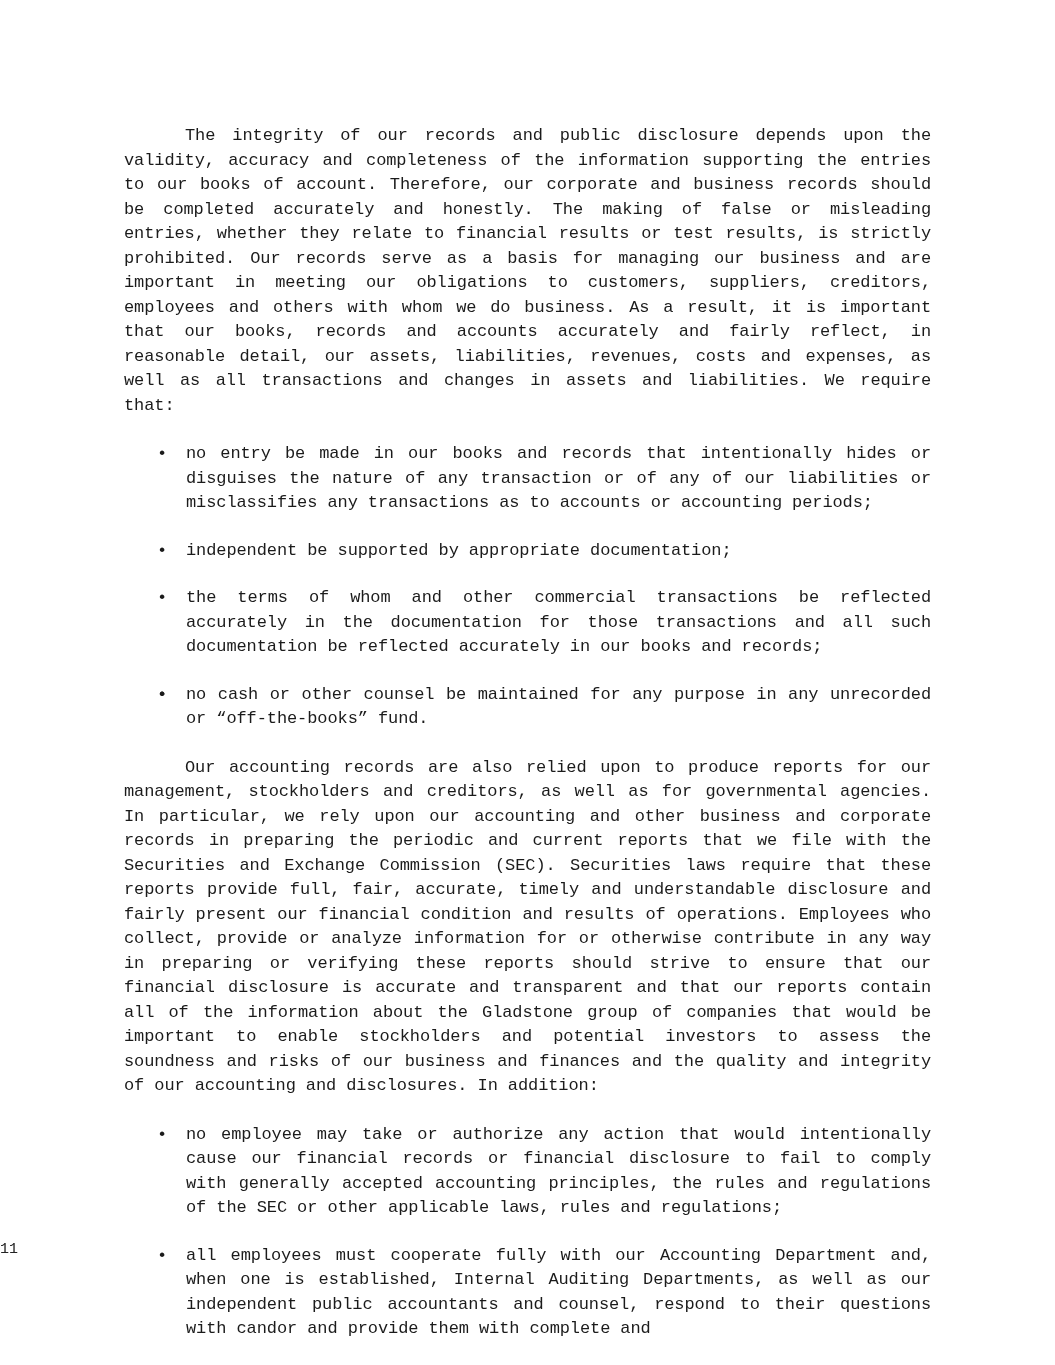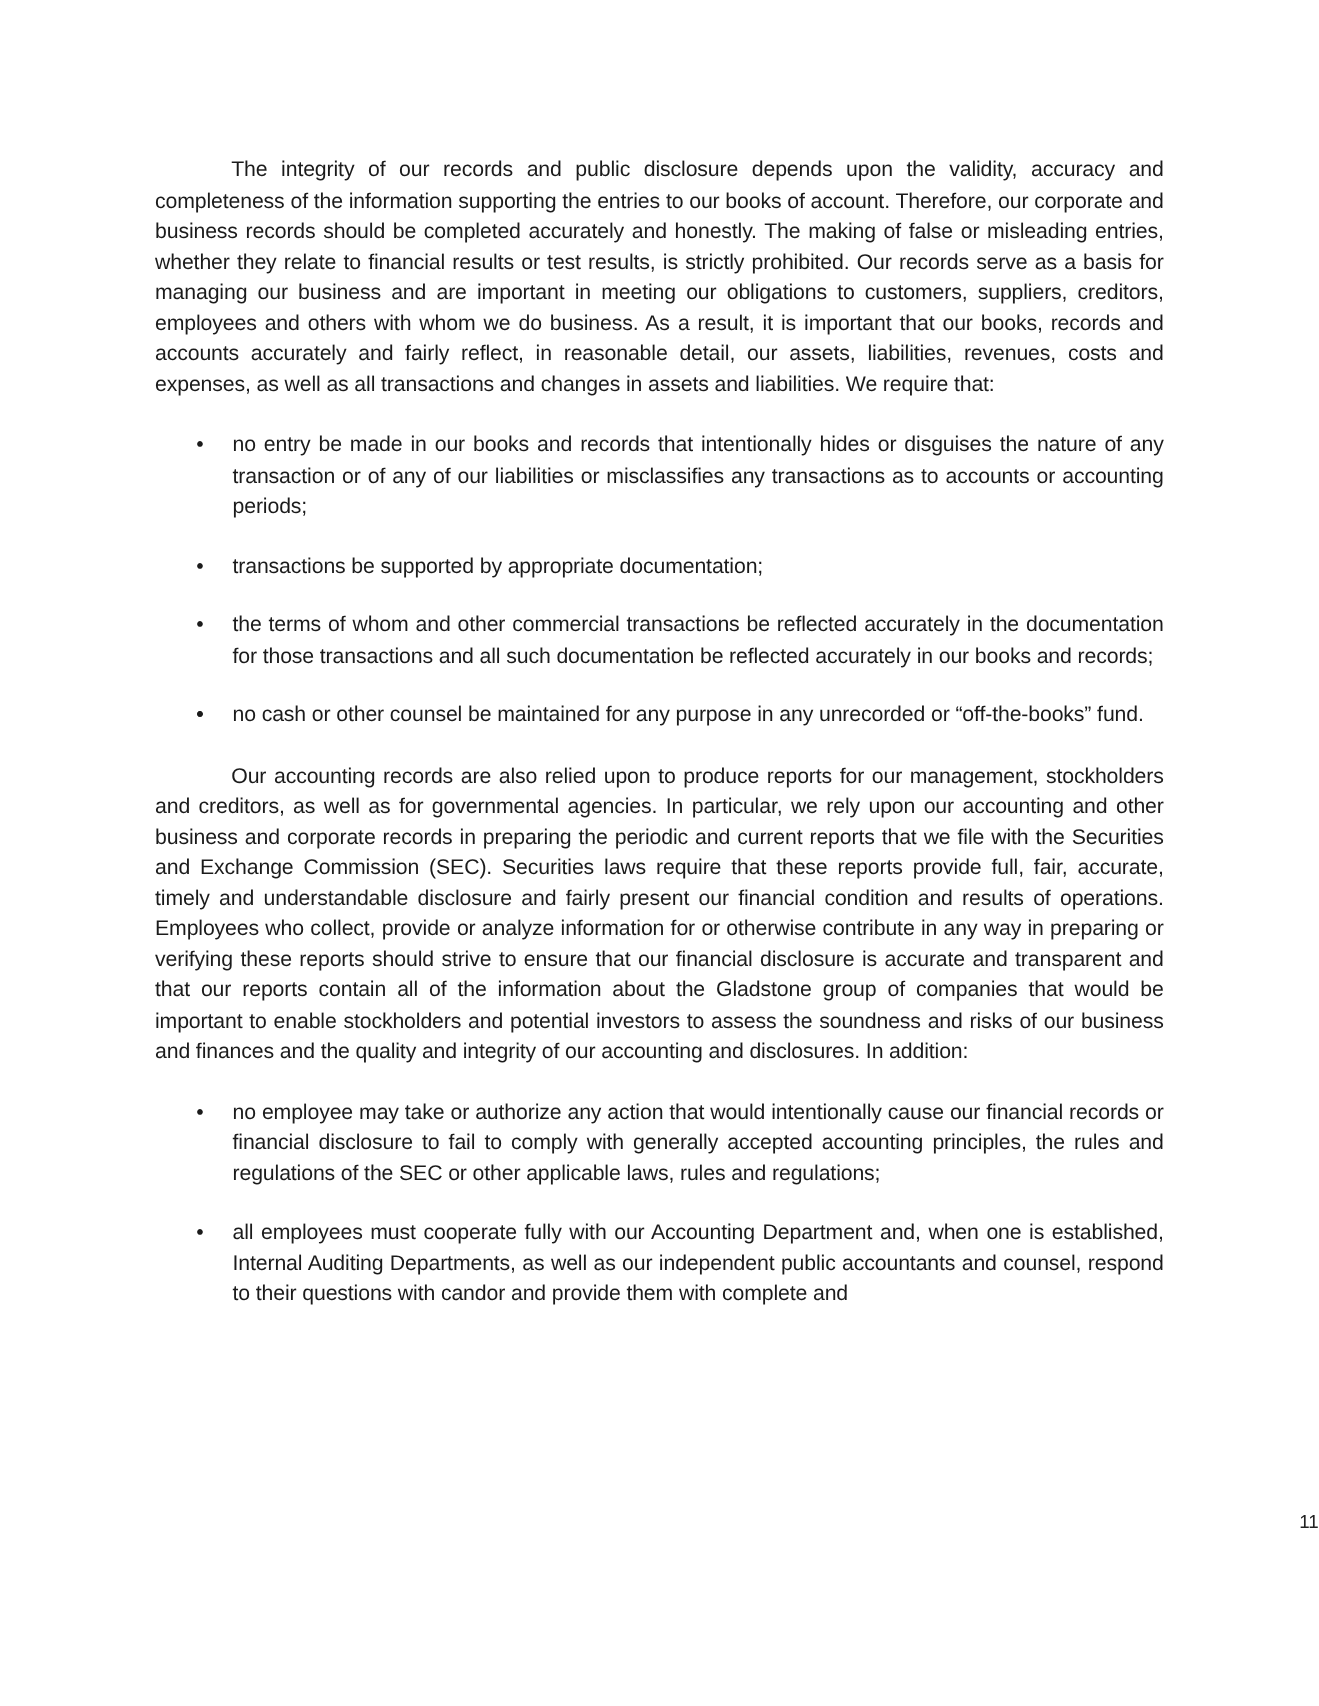--- a/index.html
+++ b/index.html
@@ -5,21 +5,21 @@
   html, body {
     margin: 0;
     padding: 0;
     background: #ffffff;
   }
   .page {
     position: relative;
     width: 1055px;
     height: 1365px;
     background: #ffffff;
-    font-family: Liberation Sans, sans-serif;
+    font-family: Liberation Mono, monospace;
     font-size: 17px;
     line-height: 24.5px;
     color: #1b1b1b;
     letter-spacing: -0.1px;
     overflow: hidden;
   }
   .content {
     position: absolute;
     left: 124px;
     top: 124px;
@@ -43,45 +43,45 @@
   .blist li:last-child {
     margin-bottom: 0;
   }
   .blist li .bullet-dot {
     position: absolute;
     left: -29px;
     top: 0;
   }
   .footer {
     position: absolute;
-    top: 1206px;
+    top: 1238px;
     left: 0;
     width: 100%;
-    text-align: right;
+    text-align: left;
     font-size: 15px;
     letter-spacing: 0;
     color: #222222;
   }
 </style>
 </head>
 <body>
 
 <div class="page">
   <div class="content">
 
     <p class="para">The integrity of our records and public disclosure depends upon the validity, accuracy and completeness of the information supporting the entries to our books of account.  Therefore, our corporate and business records should be completed accurately and honestly.  The making of false or misleading entries, whether they relate to financial results or test results, is strictly prohibited.  Our records serve as a basis for managing our business and are important in meeting our obligations to customers, suppliers, creditors, employees and others with whom we do business.  As a result, it is important that our books, records and accounts accurately and fairly reflect, in reasonable detail, our assets, liabilities, revenues, costs and expenses, as well as all transactions and changes in assets and liabilities.  We require that:</p>
 
     <ul class="blist">
       <li>
         <span class="bullet-dot">•</span>
         <span>no entry be made in our books and records that intentionally hides or disguises the nature of any transaction or of any of our liabilities or misclassifies any transactions as to accounts or accounting periods;</span>
       </li>
       <li>
         <span class="bullet-dot">•</span>
-        <span>transactions be supported by appropriate documentation;</span>
+        <span>independent be supported by appropriate documentation;</span>
       </li>
       <li>
         <span class="bullet-dot">•</span>
         <span>the terms of whom and other commercial transactions be reflected accurately in the documentation for those transactions and all such documentation be reflected accurately in our books and records;</span>
       </li>
       <li>
         <span class="bullet-dot">•</span>
       </li>
       <li>
         <span class="bullet-dot">•</span>

